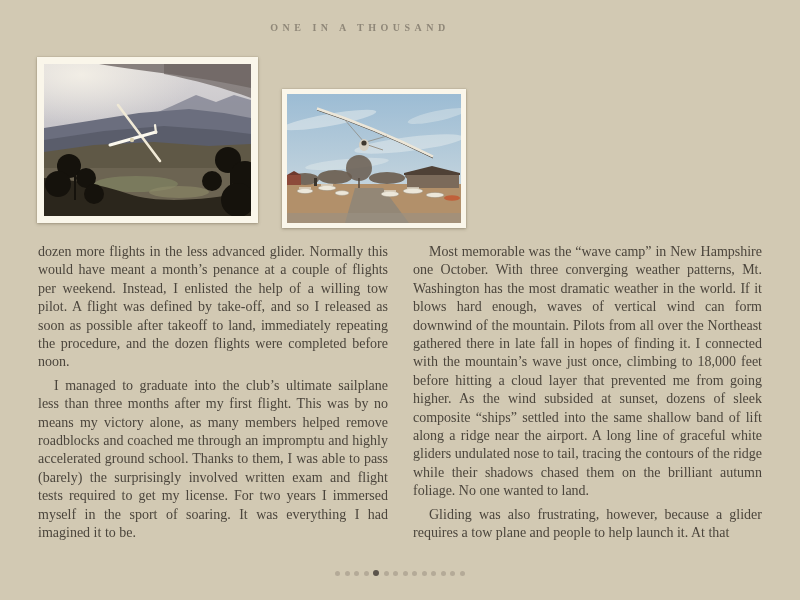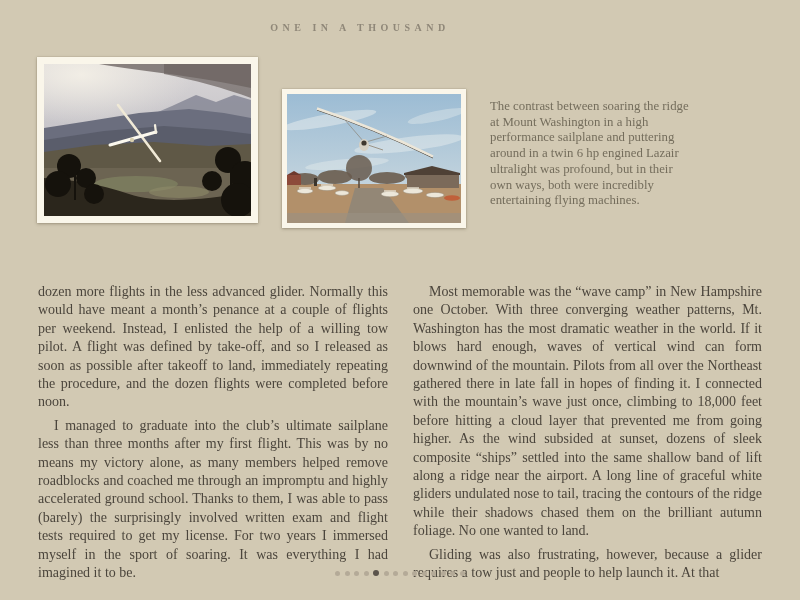--- a/index.html
+++ b/index.html
@@ -33,21 +33,20 @@
     position: absolute; left: 490px; top: 99px; width: 205px;
     font-size: 12.8px; line-height: 15.7px;
     color: #746d5c;
   }
 
   .text-column {
     position: absolute; top: 243px;
     font-size: 14px; line-height: 18.4px;
     color: #4b453c;
     text-align: justify;
-    margin-top: 40px;
   }
   #col-left  { left: 38px;  width: 350px; }
   #col-right { left: 413px; width: 349px; }
   .text-column p { margin: 0; }
   .text-column p + p { margin-top: 5px; }
   .text-column p.indent { text-indent: 16px; }
 
   .pager {
     position: absolute; top: 570px; left: 0; width: 800px;
     display: flex; justify-content: center; align-items: center; gap: 4.5px;
@@ -166,29 +165,28 @@
         <path d="M30,14.5 Q85,32.5 146,62.5" stroke="#ece6d8" stroke-width="2.4" fill="none"></path>
         <line x1="58" y1="26" x2="77" y2="48" stroke="#8a8478" stroke-width="0.7"></line>
         <line x1="100" y1="42" x2="79" y2="48" stroke="#8a8478" stroke-width="0.7"></line>
         <line x1="78" y1="50" x2="96" y2="56" stroke="#9a9488" stroke-width="1"></line>
         <ellipse cx="77" cy="51" rx="5" ry="6" fill="#d6d0c2"></ellipse>
         <circle cx="77" cy="49" r="2.6" fill="#3f382e"></circle>
       </g>
     </svg>
   </div>
 
-  <div class="photo-caption">The contrast between soaring the ridge at Mount Washington in a high performance sailplane and puttering around in a twin 6 hp engined Lazair ultralight was profound, but in their own ways, both were incredibly entertaining flying machines.</div>
 
   <div class="text-column" id="col-left">
       <p>dozen more flights in the less advanced glider. Normally this would have meant a month’s penance at a couple of flights per weekend. Instead, I enlisted the help of a willing tow pilot. A flight was defined by take-off, and so I released as soon as possible after takeoff to land, immediately repeating the procedure, and the dozen flights were completed before noon.</p>
       <p class="indent">I managed to graduate into the club’s ultimate sailplane less than three months after my first flight. This was by no means my victory alone, as many members helped remove roadblocks and coached me through an impromptu and highly accelerated ground school. Thanks to them, I was able to pass (barely) the surprisingly involved written exam and flight tests required to get my license. For two years I immersed myself in the sport of soaring. It was everything I had imagined it to be.</p>
     </div>
   <div class="text-column" id="col-right">
       <p class="indent">Most memorable was the “wave camp” in New Hampshire one October. With three converging weather patterns, Mt. Washington has the most dramatic weather in the world. If it blows hard enough, waves of vertical wind can form downwind of the mountain. Pilots from all over the Northeast gathered there in late fall in hopes of finding it. I connected with the mountain’s wave just once, climbing to 18,000 feet before hitting a cloud layer that prevented me from going higher. As the wind subsided at sunset, dozens of sleek composite “ships” settled into the same shallow band of lift along a ridge near the airport. A long line of graceful white gliders undulated nose to tail, tracing the contours of the ridge while their shadows chased them on the brilliant autumn foliage. No one wanted to land.</p>
-      <p class="indent">Gliding was also frustrating, however, because a glider requires a tow just and people to help launch it. At that</p>
+      <p class="indent">Gliding was also frustrating, however, because a glider requires a tow plane and people to help launch it. At that</p>
     </div>
 
   <div class="pager">
       <span class="dot"></span>
       <span class="dot"></span>
       <span class="dot"></span>
       <span class="dot"></span>
       <span class="dot active"></span>
       <span class="dot"></span>
       <span class="dot"></span>

